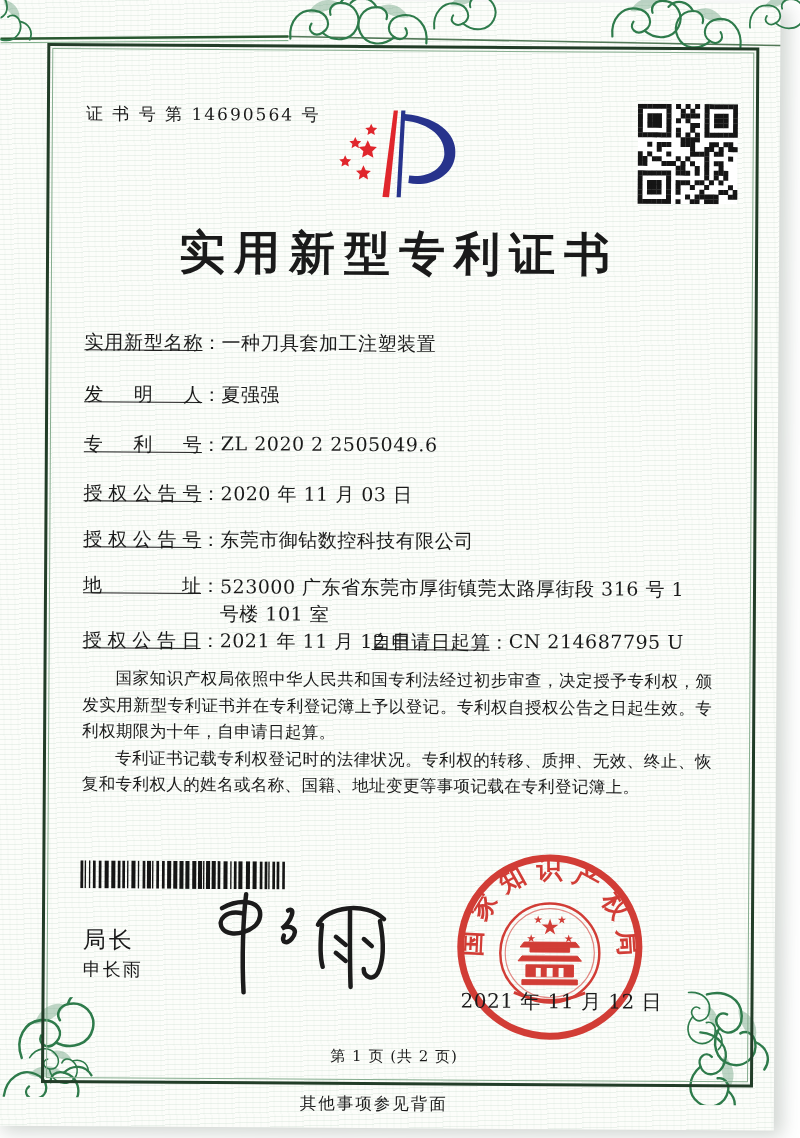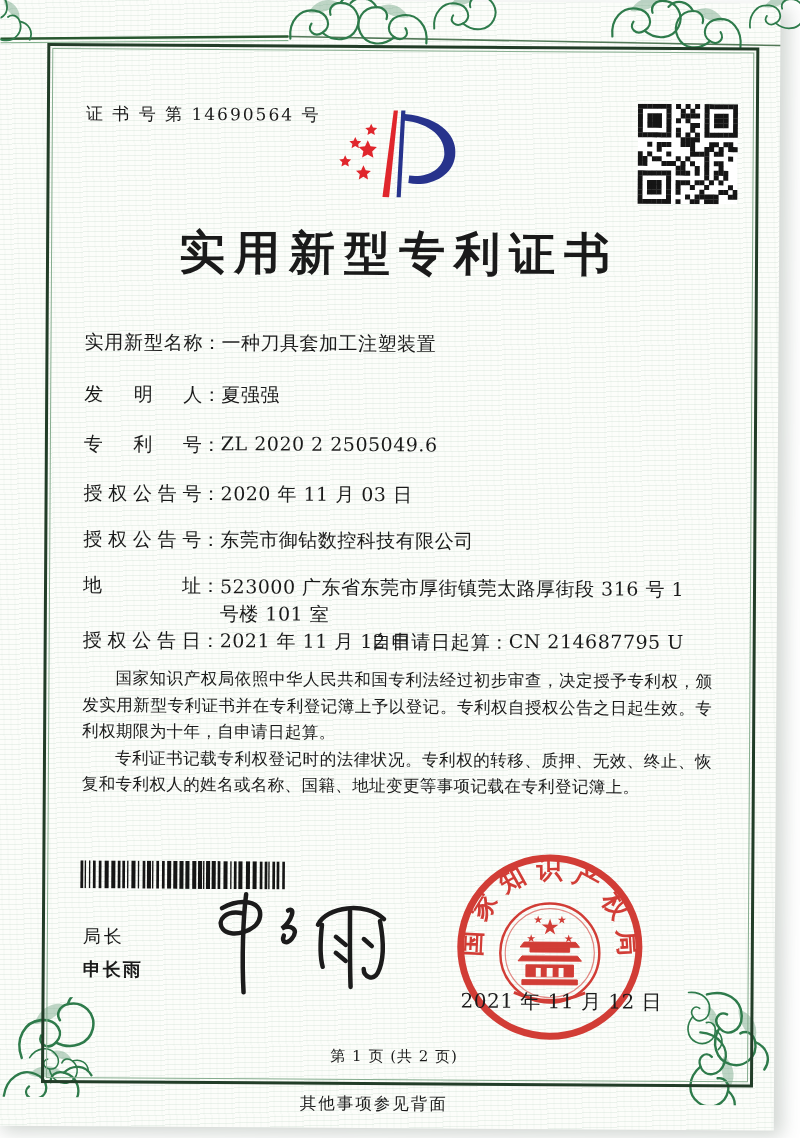--- a/index.html
+++ b/index.html
@@ -12,29 +12,29 @@
            #fcfdfa;
          transform:rotate(0.35deg);transform-origin:200px 100px;
          box-shadow:8px 6px 18px rgba(70,90,75,.25);}
   .frame{position:absolute;left:47px;top:44px;width:706px;height:1034px;
          border:3px solid #223d28;}
   .frame::before{content:"";position:absolute;inset:2px;border:1px solid #86ad8f;}
   .certno{position:absolute;left:86px;top:103px;font-size:17px;letter-spacing:2px;}
   .title{position:absolute;left:47px;width:706px;top:222px;text-align:center;
          font-size:46px;font-weight:600;letter-spacing:9px;}
   .row{position:absolute;left:86px;font-size:19px;white-space:nowrap;}
-  .flabel{display:inline-block;width:118px;text-align:justify;text-align-last:justify;vertical-align:top;}
+  .flabel{display:inline-block;width:118px;text-align:justify;text-align-last:justify;vertical-align:top;text-decoration:underline;}
   .colon{display:inline-block;vertical-align:top;}
   .fvalue{display:inline-block;vertical-align:top;letter-spacing:.5px;}
   .fvalue.wrap{white-space:normal;width:482px;line-height:27px;}
   .para{position:absolute;left:86px;width:630px;font-size:16.5px;line-height:26.5px;
         letter-spacing:.4px;text-align:justify;}
   .para p{margin:0;text-indent:2em;}
-  .signrole{position:absolute;left:88px;top:925px;font-size:18px;letter-spacing:3px;}
-  .signname{position:absolute;left:88px;top:958px;font-size:18px;letter-spacing:2px;font-weight:bold;}
+  .signrole{position:absolute;left:88px;top:925px;font-size:23px;letter-spacing:3px;}
+  .signname{position:absolute;left:88px;top:958px;font-size:18px;letter-spacing:2px;}
   .sealdate{position:absolute;left:466px;top:986px;font-size:20px;letter-spacing:.5px;z-index:5;}
   .pageinfo{position:absolute;left:47px;width:706px;top:1046px;text-align:center;
             font-size:15px;letter-spacing:1px;}
   .backnote{position:absolute;left:0;width:760px;top:1092px;text-align:center;font-size:16.5px;letter-spacing:2px;}
   svg{display:block;}
   .abs{position:absolute;}
 </style>
 </head>
 <body>
 

